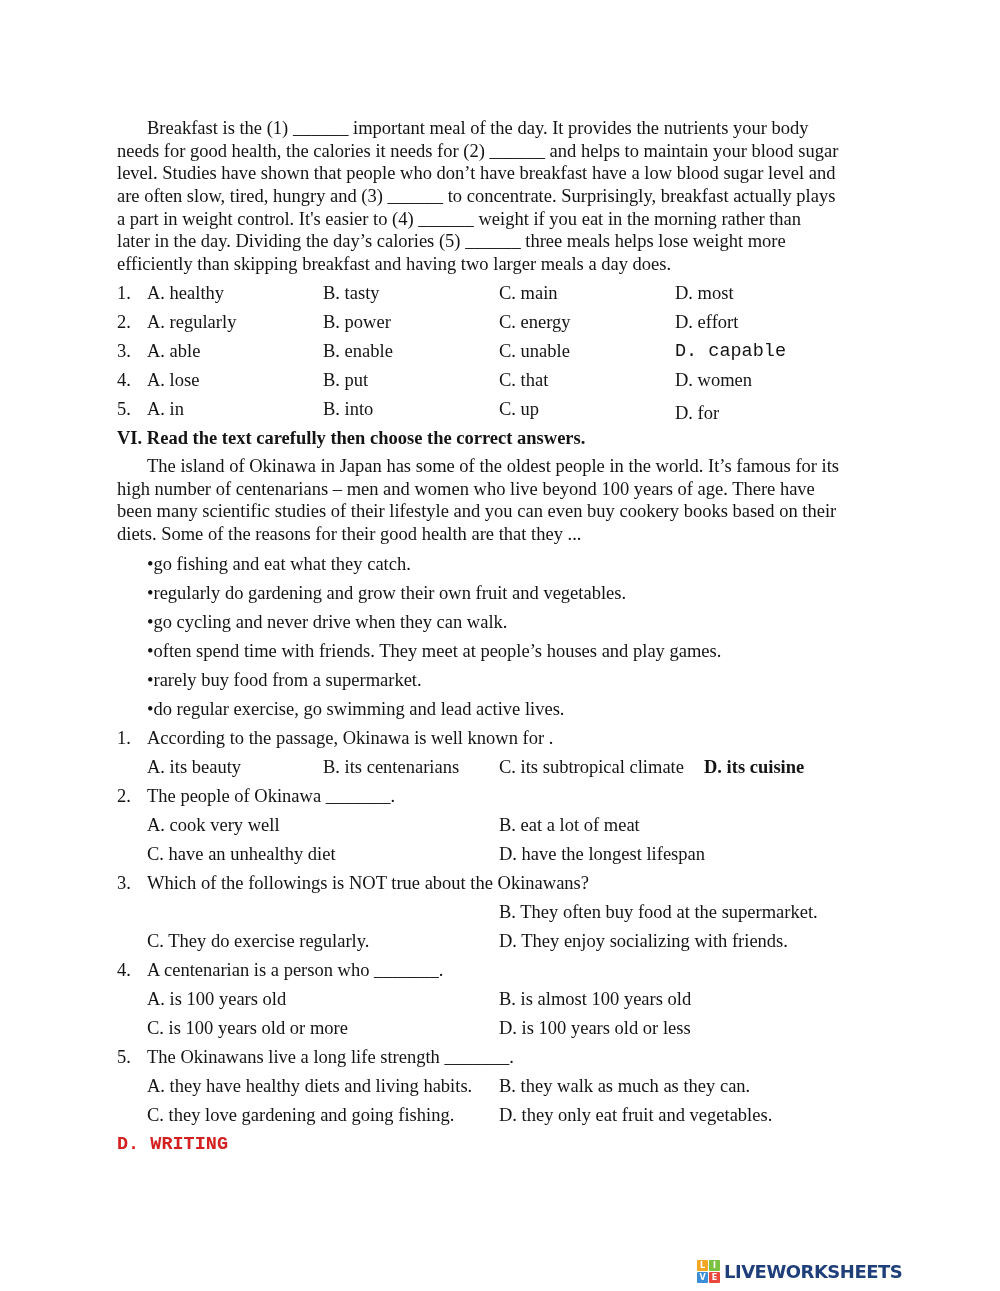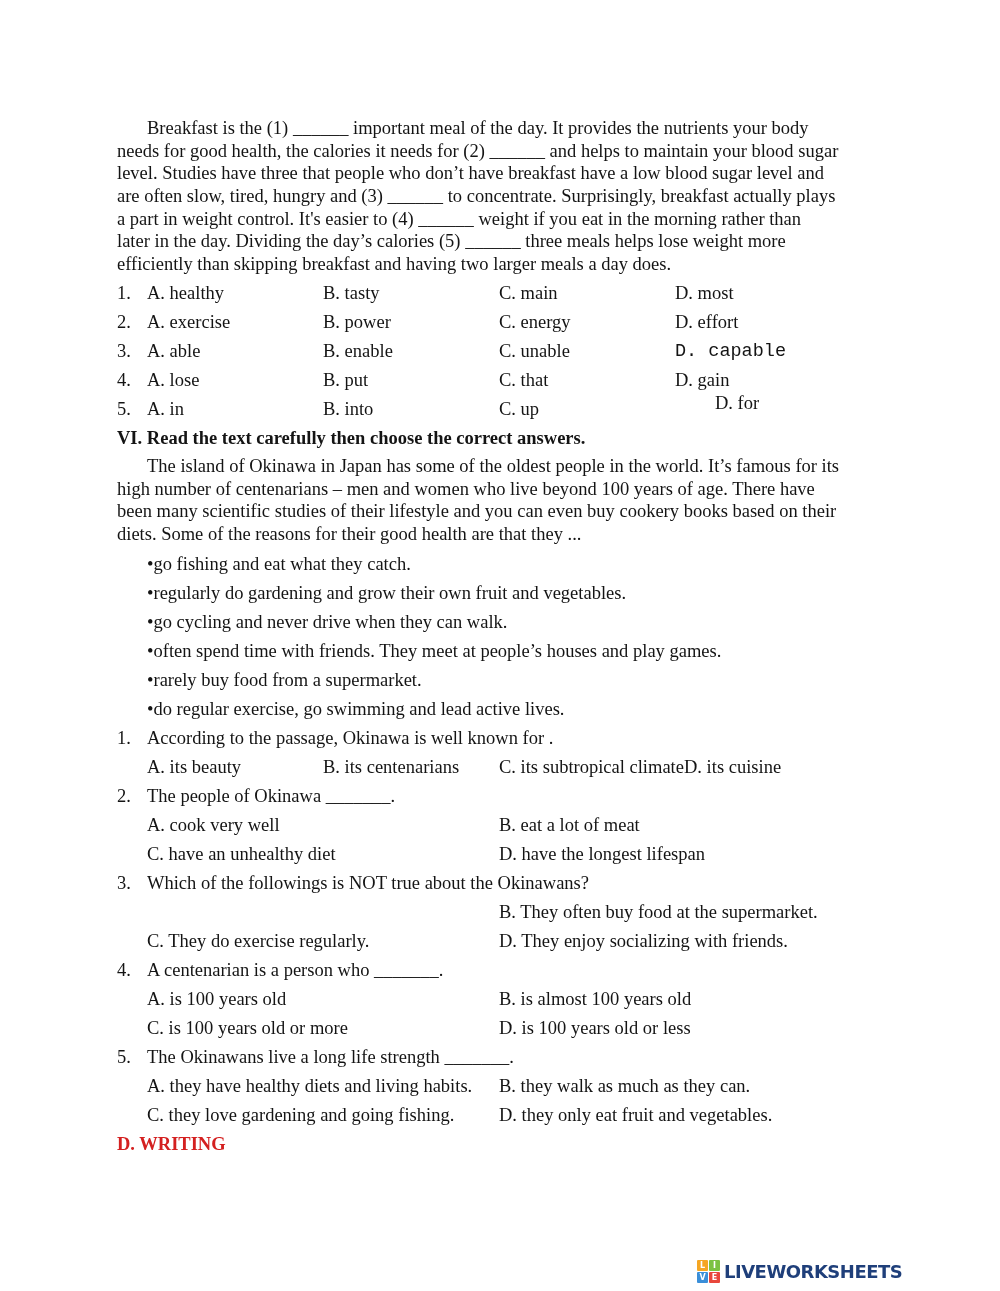--- a/index.html
+++ b/index.html
@@ -1,75 +1,75 @@
 <!DOCTYPE html>
 <html><head>
 <meta charset="utf-8">
 <style>
   html, body { margin: 0; padding: 0; background: #ffffff; }
   body { width: 1000px; height: 1291px; position: relative; overflow: hidden;
          font-family: "Liberation Serif", serif; color: #141414; }
   .page { position: absolute; left: 0; top: 0; width: 792px; height: 1291px; }
   .line { position: absolute; font-size: 18.5px; line-height: 23px; white-space: nowrap; }
   .bold { font-weight: bold; }
-  .red { color: #d42020; font-weight: bold; }
+  .red { color: #d42020; font-weight: bold; font-family: Liberation Mono, monospace; }
   .logo { position: absolute; left: 697px; top: 1256px; height: 30px; display: flex; align-items: center; }
   .logo-blocks { display: grid; grid-template-columns: 11px 11px; grid-template-rows: 11px 11px; gap: 1px; margin-right: 4px; }
   .blk { font-family: "DejaVu Sans", sans-serif; font-size: 8px; font-weight: bold; color: #fff;
          display: flex; align-items: center; justify-content: center; border-radius: 1px; }
   .logo-text { font-family: "DejaVu Sans", sans-serif; font-weight: bold; font-size: 18px;
                color: #1f3f7a; letter-spacing: -0.5px; }
 </style>
 </head>
 <body>
 
 <div class="page">
 
   <div class="line" style="left:147px;top:117px;">Breakfast is the (1) ______ important meal of the day. It provides the nutrients your body</div>
   <div class="line" style="left:117px;top:140px;">needs for good health, the calories it needs for (2) ______ and helps to maintain your blood sugar</div>
-  <div class="line" style="left:117px;top:162px;">level. Studies have three that people who don’t have breakfast have a low blood sugar level and</div>
+  <div class="line" style="left:117px;top:162px;">level. Studies have shown that people who don’t have breakfast have a low blood sugar level and</div>
   <div class="line" style="left:117px;top:185px;">are often slow, tired, hungry and (3) ______ to concentrate. Surprisingly, breakfast actually plays</div>
   <div class="line" style="left:117px;top:208px;">a part in weight control. It's easier to (4) ______ weight if you eat in the morning rather than</div>
   <div class="line" style="left:117px;top:230px;">later in the day. Dividing the day’s calories (5) ______ three meals helps lose weight more</div>
   <div class="line" style="left:117px;top:253px;">efficiently than skipping breakfast and having two larger meals a day does.</div>
 
   <div>
     <div class="line" style="left:117px;top:282px;">1.</div>
     <div class="line" style="left:147px;top:282px;">A. healthy</div>
     <div class="line" style="left:323px;top:282px;">B. tasty</div>
     <div class="line" style="left:499px;top:282px;">C. main</div>
     <div class="line" style="left:675px;top:282px;">D. most</div>
   </div>
   <div>
     <div class="line" style="left:117px;top:311px;">2.</div>
-    <div class="line" style="left:147px;top:311px;">A. exercise</div>
+    <div class="line" style="left:147px;top:311px;">A. regularly</div>
     <div class="line" style="left:323px;top:311px;">B. power</div>
     <div class="line" style="left:499px;top:311px;">C. energy</div>
     <div class="line" style="left:675px;top:311px;">D. effort</div>
   </div>
   <div>
     <div class="line" style="left:117px;top:340px;">3.</div>
     <div class="line" style="left:147px;top:340px;">A. able</div>
     <div class="line" style="left:323px;top:340px;">B. enable</div>
     <div class="line" style="left:499px;top:340px;">C. unable</div>
     <div class="line" style="left:675px;top:340px;font-family:Liberation Mono, monospace;">D. capable</div>
   </div>
   <div>
     <div class="line" style="left:117px;top:369px;">4.</div>
     <div class="line" style="left:147px;top:369px;">A. lose</div>
     <div class="line" style="left:323px;top:369px;">B. put</div>
     <div class="line" style="left:499px;top:369px;">C. that</div>
-    <div class="line" style="left:675px;top:369px;">D. gain</div>
+    <div class="line" style="left:675px;top:369px;">D. women</div>
   </div>
   <div>
     <div class="line" style="left:117px;top:398px;">5.</div>
     <div class="line" style="left:147px;top:398px;">A. in</div>
     <div class="line" style="left:323px;top:398px;">B. into</div>
     <div class="line" style="left:499px;top:398px;">C. up</div>
-    <div class="line" style="left:675px;top:392px;margin-left:40px;">D. for</div>
+    <div class="line" style="left:675px;top:402px;">D. for</div>
   </div>
 
   <div class="line bold" style="left:117px;top:427px;">VI. Read the text carefully then choose the correct answers.</div>
 
   <div class="line" style="left:147px;top:455px;">The island of Okinawa in Japan has some of the oldest people in the world. It’s famous for its</div>
   <div class="line" style="left:117px;top:478px;">high number of centenarians – men and women who live beyond 100 years of age. There have</div>
   <div class="line" style="left:117px;top:500px;">been many scientific studies of their lifestyle and you can even buy cookery books based on their</div>
   <div class="line" style="left:117px;top:523px;">diets. Some of the reasons for their good health are that they ...</div>
 
   <div class="line" style="left:147px;top:553px;">•go fishing and eat what they catch.</div>
@@ -77,21 +77,21 @@
   <div class="line" style="left:147px;top:611px;">•go cycling and never drive when they can walk.</div>
   <div class="line" style="left:147px;top:640px;">•often spend time with friends. They meet at people’s houses and play games.</div>
   <div class="line" style="left:147px;top:669px;">•rarely buy food from a supermarket.</div>
   <div class="line" style="left:147px;top:698px;">•do regular exercise, go swimming and lead active lives.</div>
 
   <div class="line" style="left:117px;top:727px;">1.</div>
   <div class="line" style="left:147px;top:727px;">According to the passage, Okinawa is well known for    .</div>
   <div class="line" style="left:147px;top:756px;">A. its beauty</div>
   <div class="line" style="left:323px;top:756px;">B. its centenarians</div>
   <div class="line" style="left:499px;top:756px;">C. its subtropical climate</div>
-  <div class="line" style="left:684px;top:756px;">D. its cuisine</div>
+  <div class="line" style="left:704px;top:756px;font-weight:bold;">D. its cuisine</div>
 
   <div class="line" style="left:117px;top:785px;">2.</div>
   <div class="line" style="left:147px;top:785px;">The people of Okinawa _______.</div>
   <div class="line" style="left:147px;top:814px;">A. cook very well</div>
   <div class="line" style="left:499px;top:814px;">B. eat a lot of meat</div>
   <div class="line" style="left:147px;top:843px;">C. have an unhealthy diet</div>
   <div class="line" style="left:499px;top:843px;">D. have the longest lifespan</div>
 
   <div class="line" style="left:117px;top:872px;">3.</div>
   <div class="line" style="left:147px;top:872px;">Which of the followings is NOT true about the Okinawans?</div>

